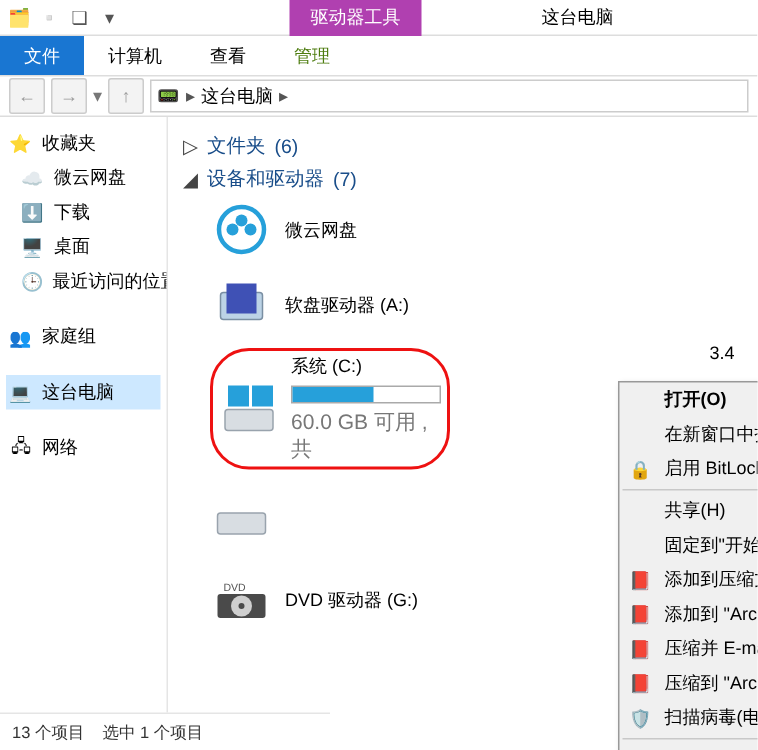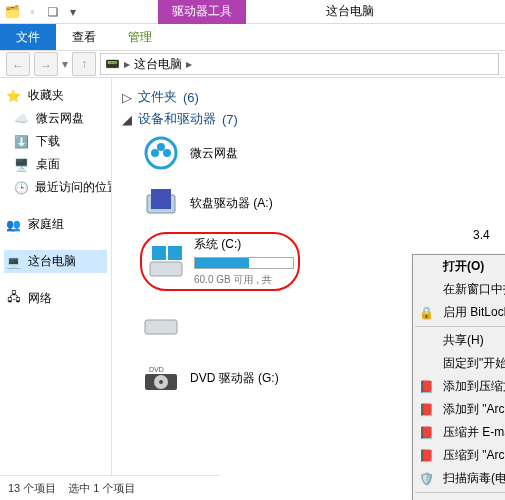--- a/index.html
+++ b/index.html
@@ -1,20 +1,20 @@
 <!DOCTYPE html>
 <html><head>
 <meta charset="utf-8">
 <style>
 * { margin:0; padding:0; box-sizing:border-box; font-family:"Microsoft YaHei","Segoe UI",sans-serif; }
 body { width:505px; height:500px; background:#fff; overflow:hidden; font-size:12px; color:#000; }
 .titlebar { height:24px; background:#fff; display:flex; align-items:center; border-bottom:1px solid #ddd; }
 .titlebar .qat { display:flex; gap:2px; padding:0 4px; align-items:center; }
 .qat-btn { width:18px; height:18px; display:flex; align-items:center; justify-content:center; color:#555; }
-.titlebar .tabgroup { margin-left:72px; background:#b040b0; color:#fff; padding:4px 14px; font-size:12px; }
+.titlebar .tabgroup { margin-left:107px; background:#b040b0; color:#fff; padding:4px 14px; font-size:12px; }
 .titlebar .title { margin-left:80px; font-size:12px; }
 .ribbon { height:26px; display:flex; align-items:stretch; background:#fff; }
 .ribbon-tab { padding:5px 16px; font-size:12px; cursor:default; }
 .ribbon-tab.active { background:#1976d2; color:#fff; }
 .ribbon-tab.purple { color:#4d7c0f; }
 .addrbar { height:28px; display:flex; align-items:center; padding:0 6px; gap:4px; border-top:1px solid #ddd; border-bottom:1px solid #ddd; background:#fff; }
 .nav-btn { width:24px; height:24px; border:1px solid #ccc; border-radius:2px; display:flex; align-items:center; justify-content:center; color:#999; background:#f3f3f3; }
 .addr { flex:1; display:flex; align-items:center; padding:0 4px; border:1px solid #ccc; height:22px; }
 .addr .chev { color:#555; margin:0 4px; }
 .main { display:flex; height:calc(500px - 24px - 26px - 28px); }
@@ -25,21 +25,21 @@
 .side-ico { width:16px; height:16px; display:inline-flex; align-items:center; justify-content:center; }
 .side-item.selected { background:#cde8ff; }
 .content { flex:1; padding:6px 10px; position:relative; overflow:hidden; }
 .section-head { display:flex; align-items:center; gap:6px; color:#1a4e8a; margin:4px 0; font-size:13px; }
 .section-head .tri { color:#444; }
 .grid { display:flex; flex-wrap:wrap; gap:8px 36px; margin:4px 0 10px 18px; }
 .item { width:160px; display:flex; gap:8px; align-items:center; position:relative; }
 .item .icon { width:42px; height:42px; display:flex; align-items:center; justify-content:center; }
 .item .lbls { display:flex; flex-direction:column; gap:2px; }
 .item .name { font-size:12px; }
-.item .sub { font-size:10px; color:#777; }
+.item .sub { font-size:14px; color:#777; }
 .drive-bar { width:100px; height:12px; border:1px solid #aaa; background:#fff; margin:2px 0; position:relative; }
 .drive-bar .fill { height:100%; background:#26a0da; }
 .item.highlight { border:2px solid #e11; border-radius:26px; padding:2px 4px; }
 .ctxmenu { position:absolute; left:300px; top:176px; width:196px; background:#f0f0f0; border:1px solid #999; box-shadow:2px 2px 4px rgba(0,0,0,.25); z-index:10; font-size:12px; }
 .ctxmenu .mi { display:flex; align-items:center; gap:8px; padding:3px 10px 3px 30px; position:relative; white-space:nowrap; }
 .ctxmenu .mi .mico { position:absolute; left:6px; width:16px; height:16px; display:flex; align-items:center; justify-content:center; }
 .ctxmenu .mi.bold { font-weight:700; }
 .ctxmenu .mi.sub::after { content:"▸"; position:absolute; right:8px; color:#555; }
 .ctxmenu hr { border:none; border-top:1px solid #c8c8c8; margin:2px 2px; }
 .statusbar { position:absolute; bottom:0; left:0; width:112px; height:22px; display:flex; align-items:center; gap:12px; padding:12px 8px; font-size:11px; color:#333; border-top:1px solid #e5e5e5; background:#fff; }
@@ -55,20 +55,21 @@
     <span class="qat-btn">▫️</span>
     <span class="qat-btn">❏</span>
     <span class="qat-btn">▾</span>
   </div>
   <div class="tabgroup">驱动器工具</div>
   <div class="title">这台电脑</div>
 </div>
 
 <div class="ribbon">
   <div class="ribbon-tab active">文件</div>
+  <div class="ribbon-tab">计算机</div>
   <div class="ribbon-tab">查看</div>
   <div class="ribbon-tab purple">管理</div>
 </div>
 
 <div class="addrbar">
   <div class="nav-btn">←</div>
   <div class="nav-btn">→</div>
   <span style="color:#777">▾</span>
   <div class="nav-btn">↑</div>
   <div class="addr">

